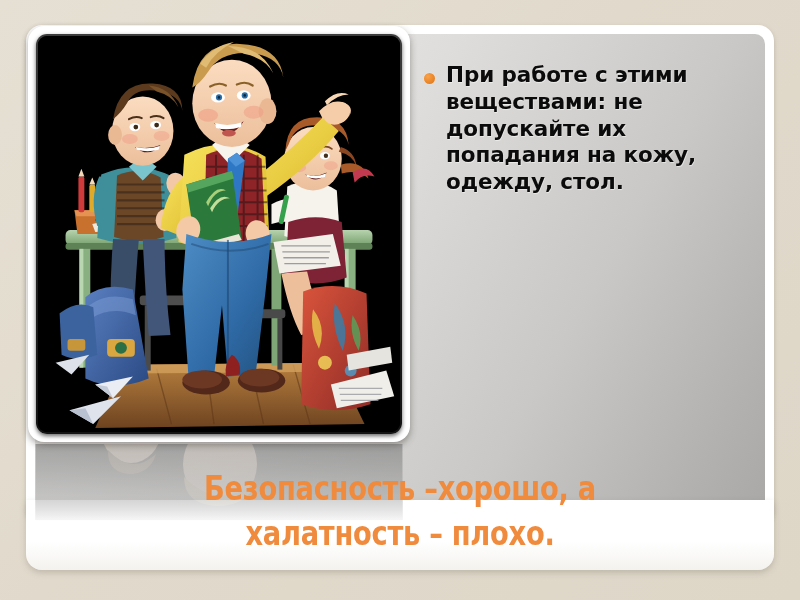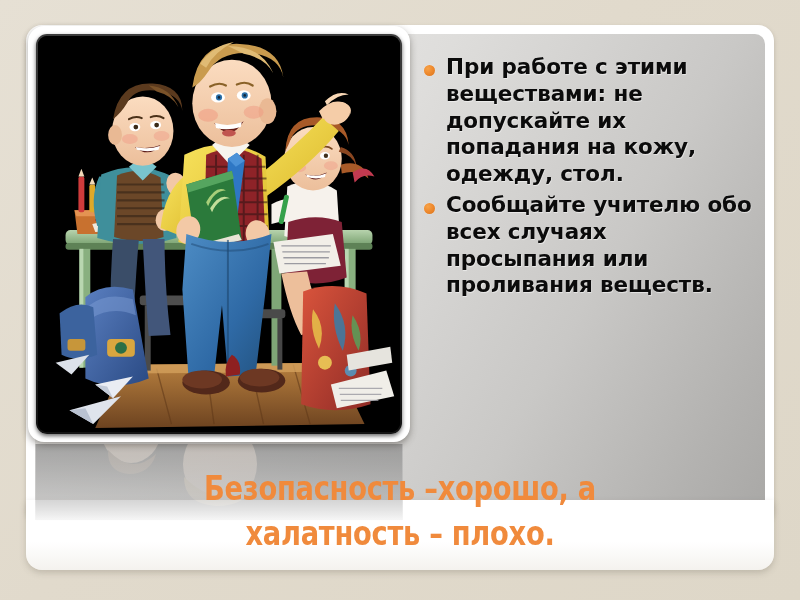--- a/index.html
+++ b/index.html
@@ -132,21 +132,21 @@
   #bullet-block {
     position: absolute;
     left: 422px;
     top: 50px;
     width: 330px;
   }
   .bullet-item {
     position: relative;
     display: block;
     padding-left: 24px;
-    margin: 4px 0 0 0;
+    margin: 12px 0 0 0;
   }
   .bullet-dot {
     position: absolute;
     left: 2px;
     top: 11px;
     width: 11px;
     height: 11px;
     border-radius: 50%;
     background: radial-gradient(circle at 35% 32%, #f7a349 0%, #ef8b2f 45%, #d9741d 100%);
     box-shadow: 0 0 1px rgba(255,255,255,0.9);
@@ -471,24 +471,20 @@
         </svg>
       </div>
     </div>
   </div>
 
   <div id="bullet-block">
     <div class="bullet-item">
       <span class="bullet-dot"></span>
       <span class="bullet-text">При работе с этими веществами: не допускайте  их попадания на кожу, одежду, стол.</span>
     </div>
-    <div class="bullet-item">
-      <span class="bullet-dot"></span>
-      <span class="bullet-text">Сообщайте учителю обо всех случаях просыпания или проливания веществ.</span>
-    </div>
   </div>
 
   <div id="slide-title">
     <span class="title-line">Безопасность –хорошо, а</span>
     <span class="title-line">халатность – плохо.</span>
   </div>
 
 </div>
 
 </body></html>

